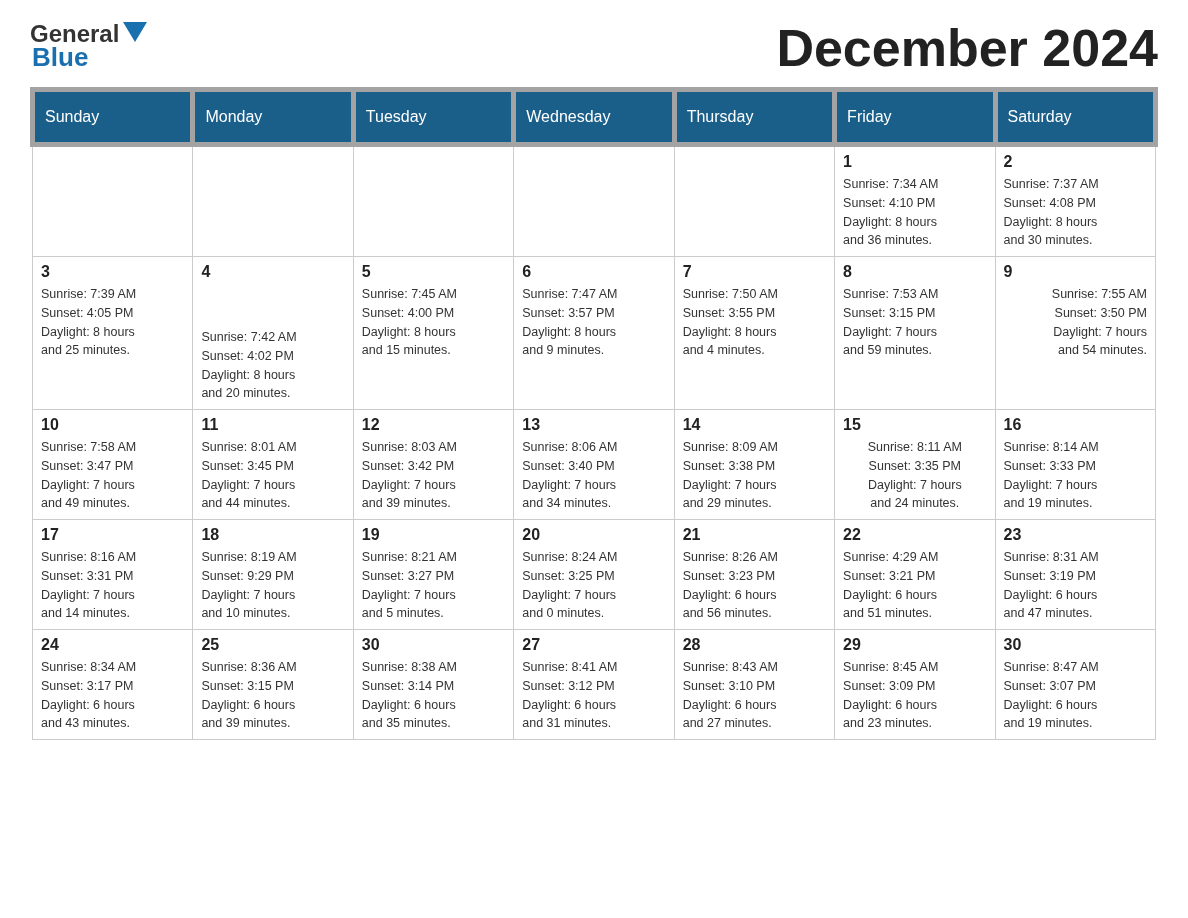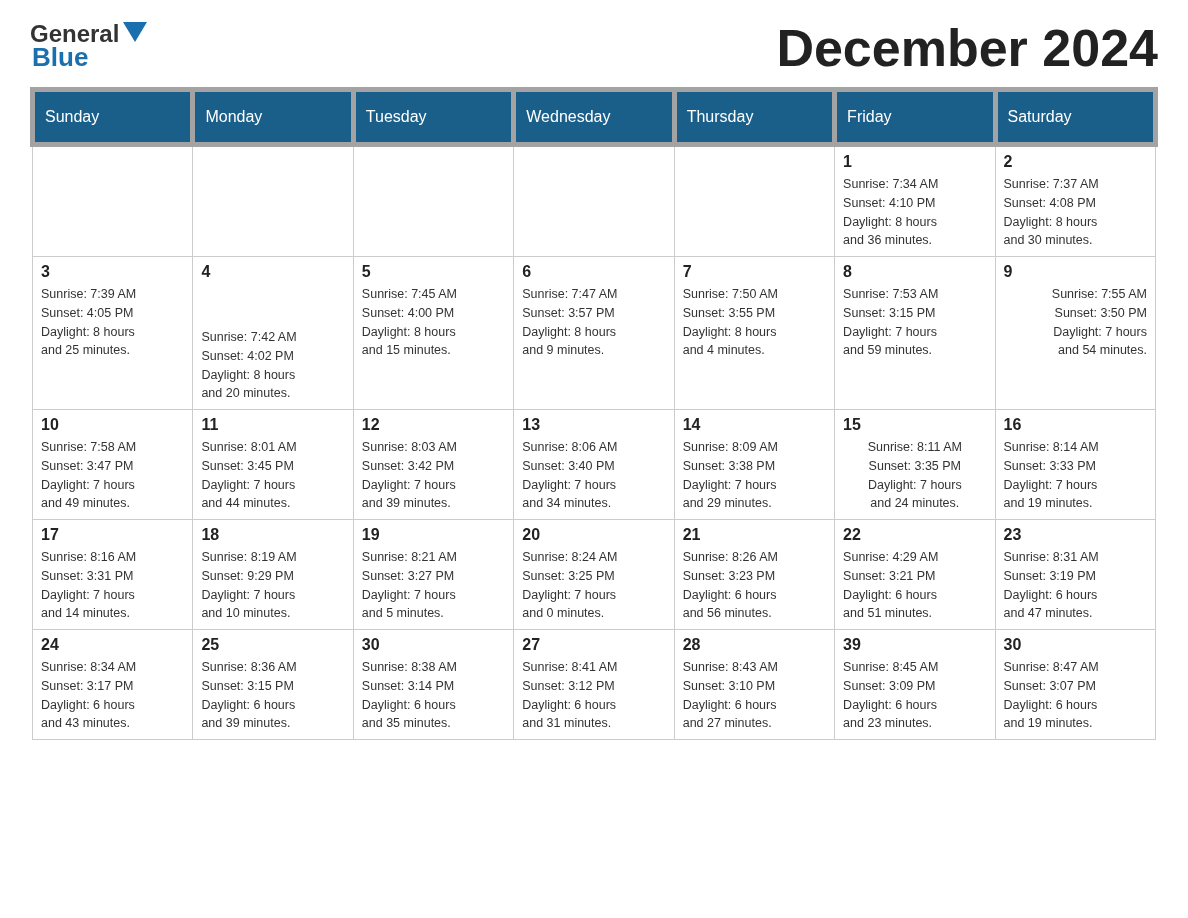--- a/index.html
+++ b/index.html
@@ -313,21 +313,21 @@
 and 31 minutes.</div>
         </td>
         <td>
           <span class="day-number">28</span>
           <div class="day-info" style="white-space: pre-line;">Sunrise: 8:43 AM
 Sunset: 3:10 PM
 Daylight: 6 hours
 and 27 minutes.</div>
         </td>
         <td>
-          <span class="day-number">39</span>
+          <span class="day-number">29</span>
           <div class="day-info" style="white-space: pre-line;">Sunrise: 8:45 AM
 Sunset: 3:09 PM
 Daylight: 6 hours
 and 23 minutes.</div>
         </td>
         <td>
           <span class="day-number">30</span>
           <div class="day-info" style="white-space: pre-line;">Sunrise: 8:47 AM
 Sunset: 3:07 PM
 Daylight: 6 hours

